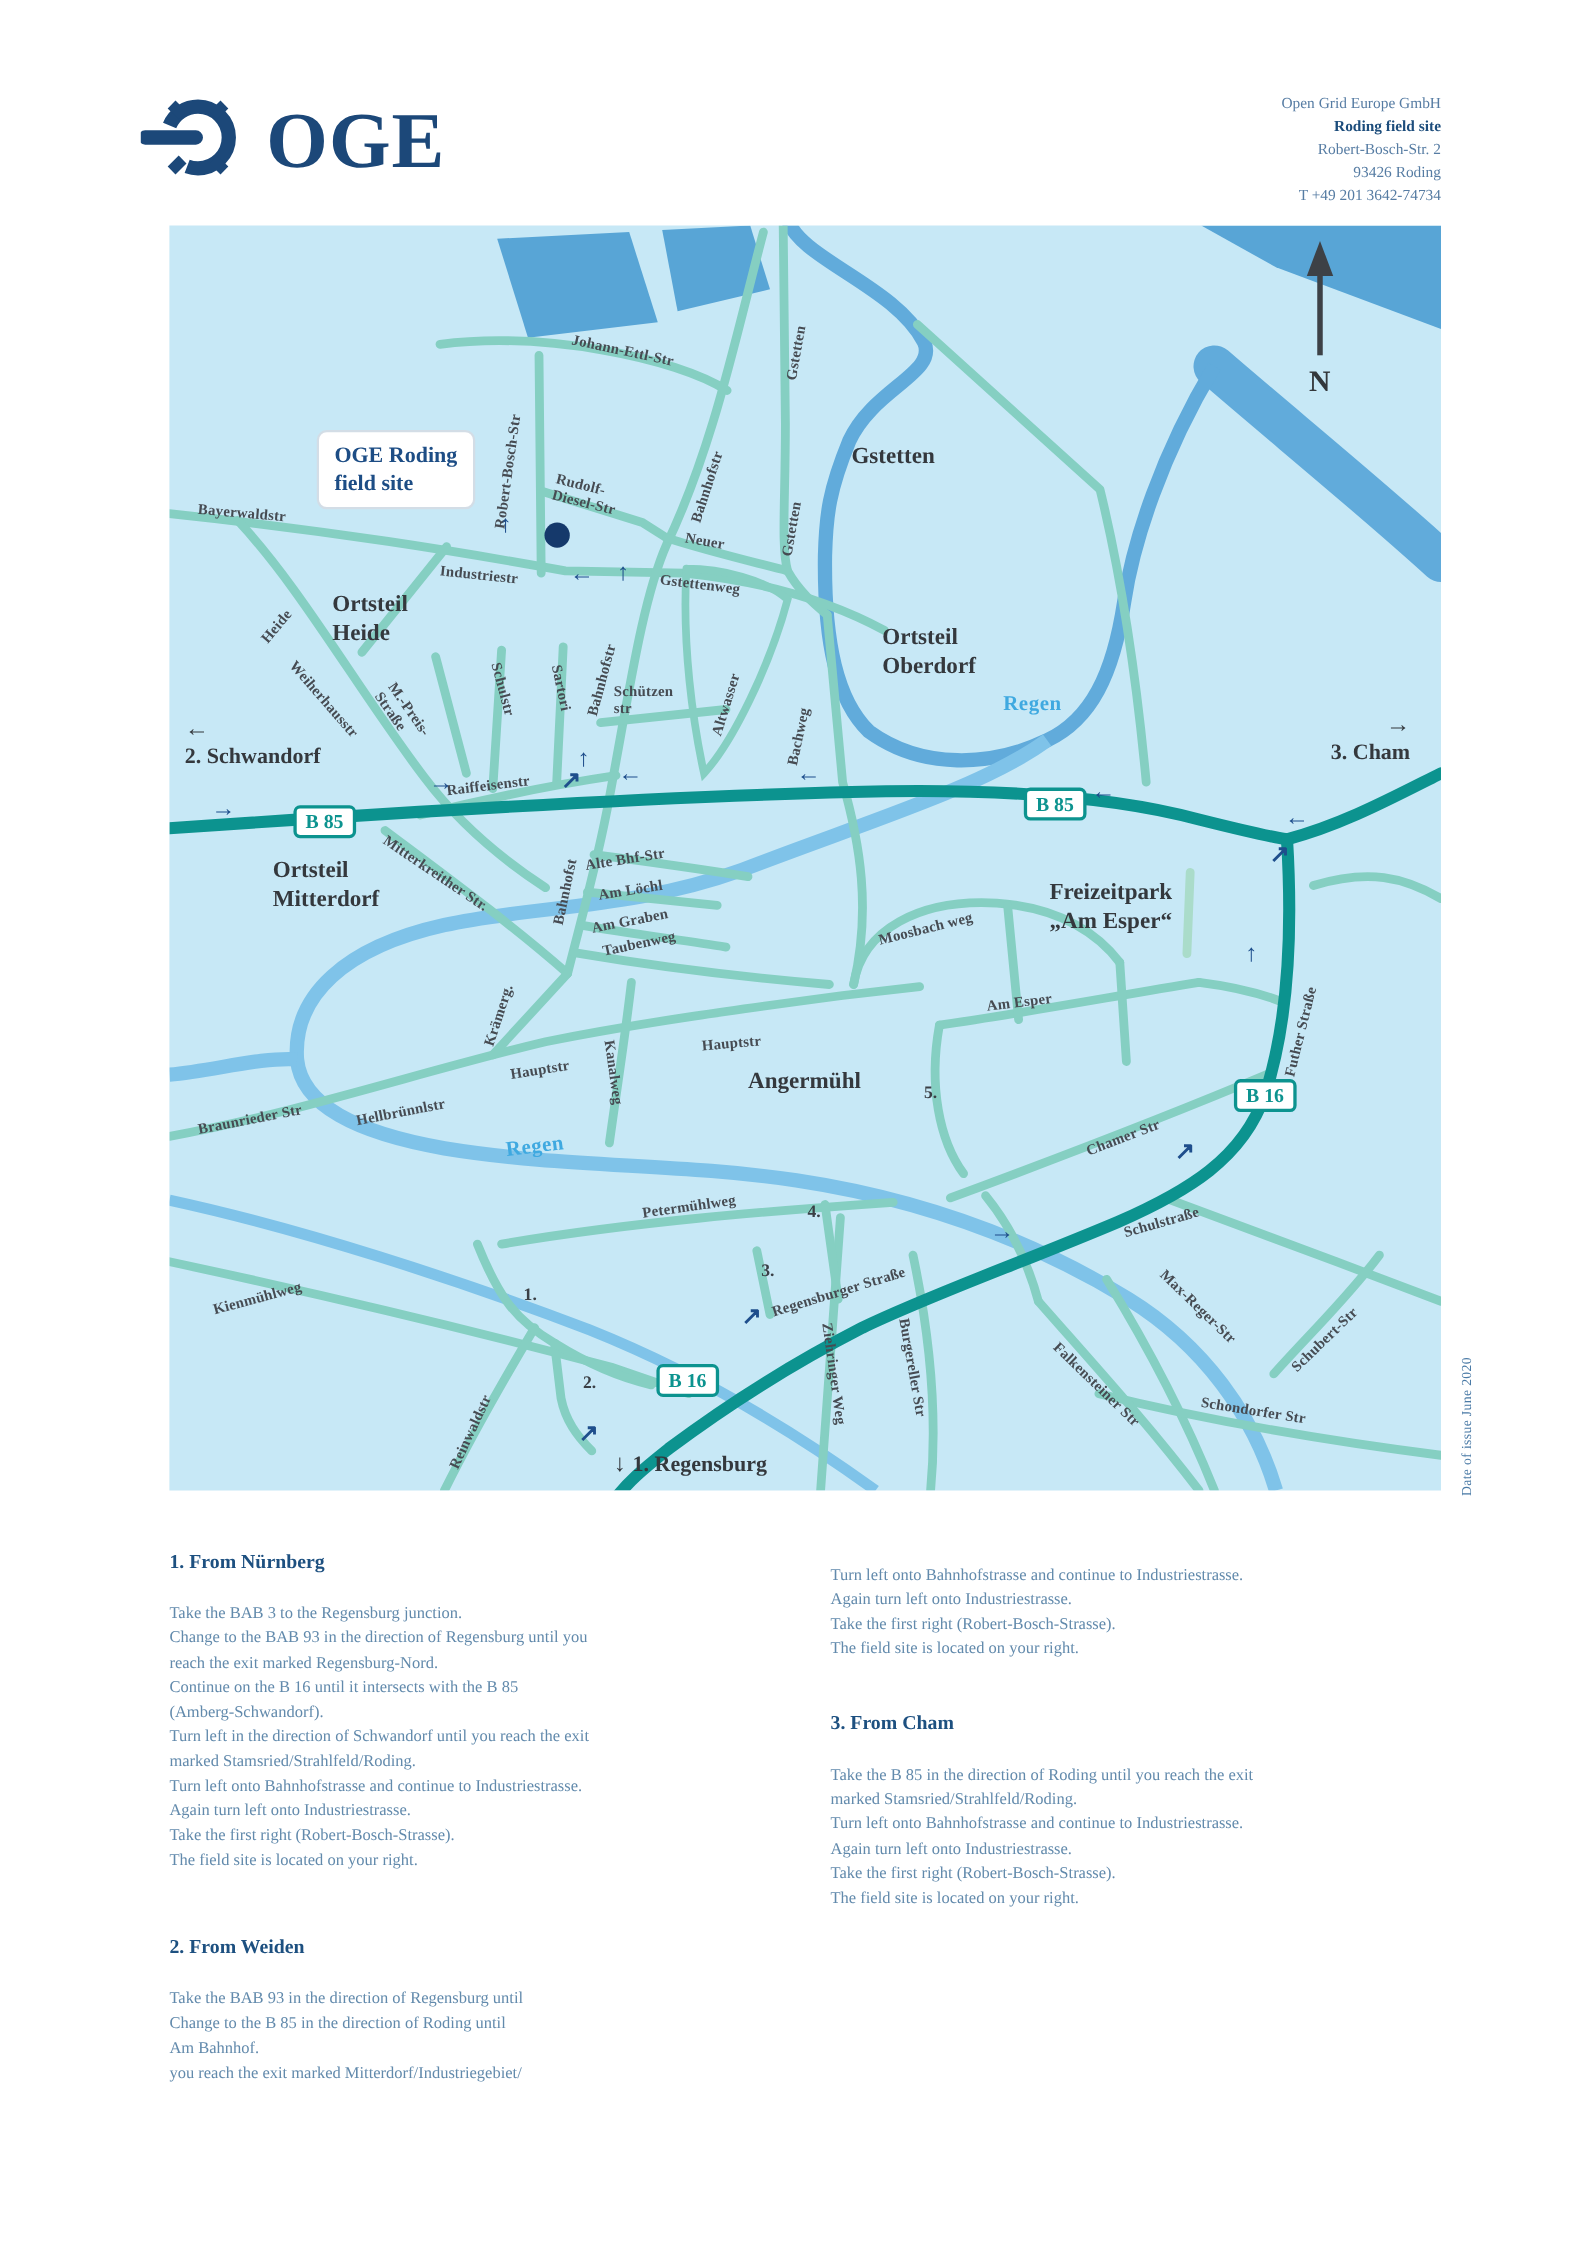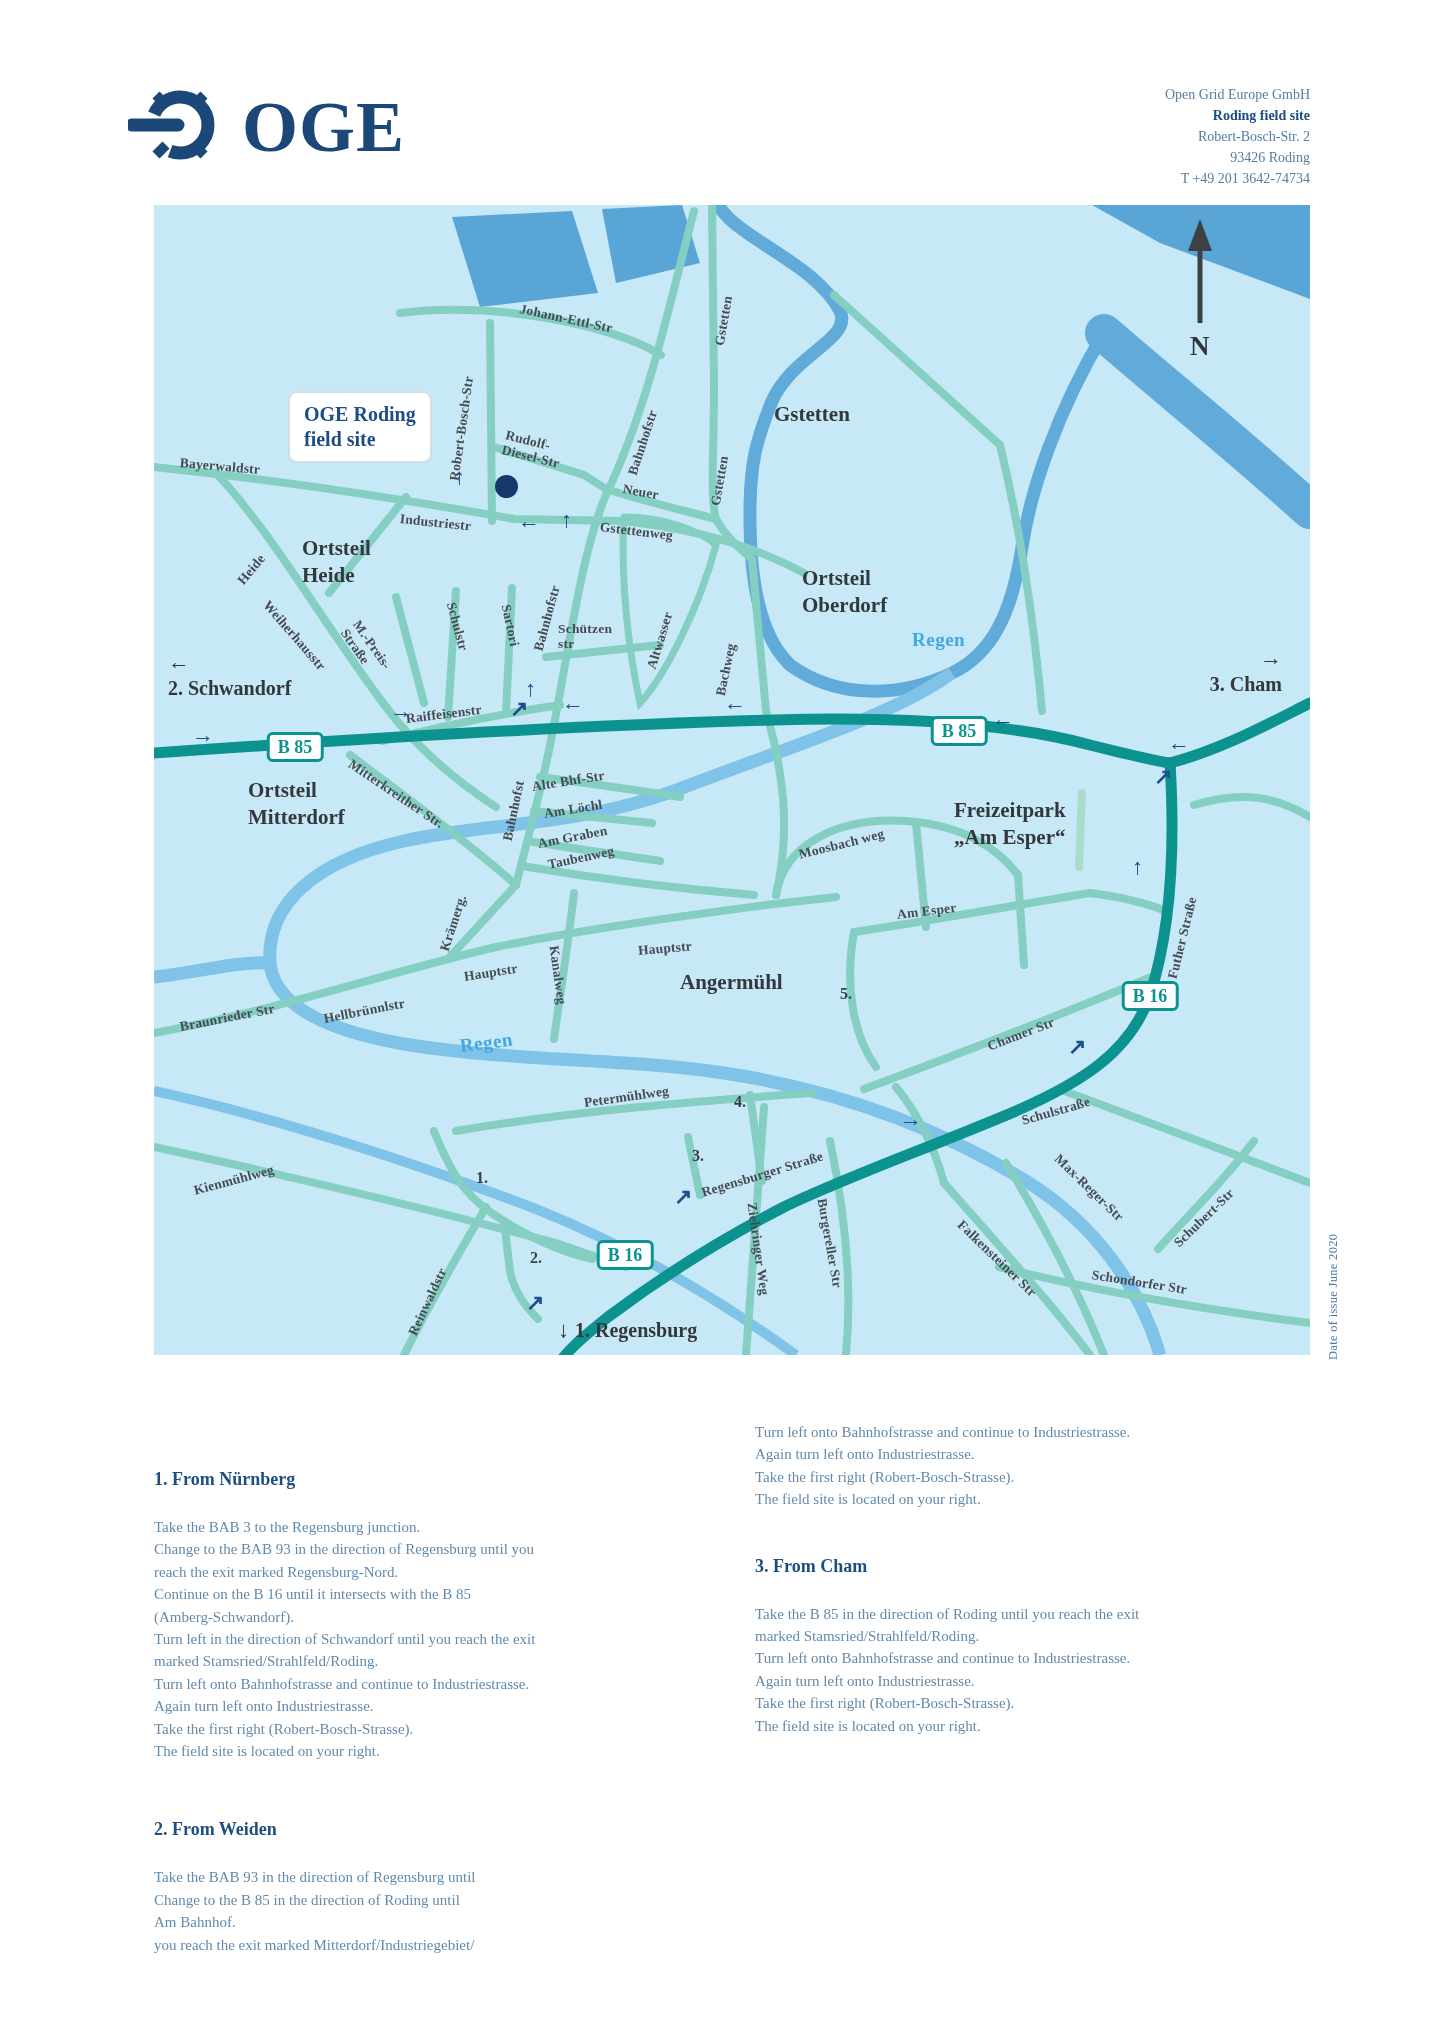--- a/index.html
+++ b/index.html
@@ -24,21 +24,21 @@
   .navlbl{position:absolute;font-size:20px;font-weight:bold;color:#34383d;line-height:26px;white-space:nowrap;}
   .navlbl .arr{display:block;font-size:22px;}
   .navlbl.right{text-align:right;}
   .navrow .arr{display:inline;margin-right:6px;}
   #legend{position:absolute;left:39px;top:1008px;font-size:16.5px;color:#3a3f45;line-height:25.5px;}
   #sitebox{position:absolute;left:134px;top:186px;background:#fff;border:2px solid #d3dde6;border-radius:9px;
            padding:9px 14px;font-size:20px;font-weight:bold;color:#1d4d85;line-height:25px;white-space:pre-line;}
   #north-n{position:absolute;left:1036px;top:126px;font-size:27px;font-weight:bold;color:#33373b;}
   
   .dircol{position:absolute;width:548px;}
-  #col1{left:154px;top:1468px;}
+  #col1{left:154px;top:1408px;}
   #col2{left:755px;top:1421px;}
   .dirh{font-size:18px;font-weight:bold;color:#1d5080;line-height:22px;margin:0 0 26px 0;}
   .dirline{font-size:15px;color:#628aac;line-height:22.4px;white-space:nowrap;}
   .dirsec{margin:0;}
   #col1 .dirsec + .dirsec{margin-top:56px;}
   #col2 .dirsec + .dirsec{margin-top:44px;}
   #datenote{position:absolute;left:1326px;top:1140px;height:220px;writing-mode:vertical-rl;
             transform:rotate(180deg);font-size:12.5px;color:#4a7aa6;letter-spacing:.3px;}
 </style>
 </head>
@@ -202,21 +202,21 @@
         <div class="slabel" style="left: 430px; top: 890px; transform: rotate(-8deg);">Petermühlweg</div>
         <div class="slabel" style="left: 40px; top: 978px; transform: rotate(-15deg);">Kienmühlweg</div>
         <div class="slabel" style="left: 258px; top: 1122px; transform: rotate(-65deg);">Reinwaldstr</div>
         <div class="alabel" style="left: 148px; top: 330px;">Ortsteil
 Heide</div>
         <div class="alabel" style="left: 620px; top: 196px;">Gstetten</div>
         <div class="alabel" style="left: 648px; top: 360px;">Ortsteil
 Oberdorf</div>
         <div class="alabel" style="left: 94px; top: 572px;">Ortsteil
 Mitterdorf</div>
-        <div class="alabel" style="left: 800px; top: 592px; text-align: center;">Freizeitpark
+        <div class="alabel" style="left: 800px; top: 592px;">Freizeitpark
 „Am Esper“</div>
         <div class="alabel" style="left: 526px; top: 764px;">Angermühl</div>
         <div class="rlabel" style="left: 758px; top: 424px;">Regen</div>
         <div class="rlabel" style="left: 306px; top: 830px; transform: rotate(-7deg);">Regen</div>
         <div class="mnum" style="left: 322px; top: 964px;">1.</div>
         <div class="mnum" style="left: 376px; top: 1044px;">2.</div>
         <div class="mnum" style="left: 538px; top: 942px;">3.</div>
         <div class="mnum" style="left: 580px; top: 888px;">4.</div>
         <div class="mnum" style="left: 686px; top: 780px;">5.</div>
         <div class="badge" style="left: 141px; top: 542px;">B 85</div>

